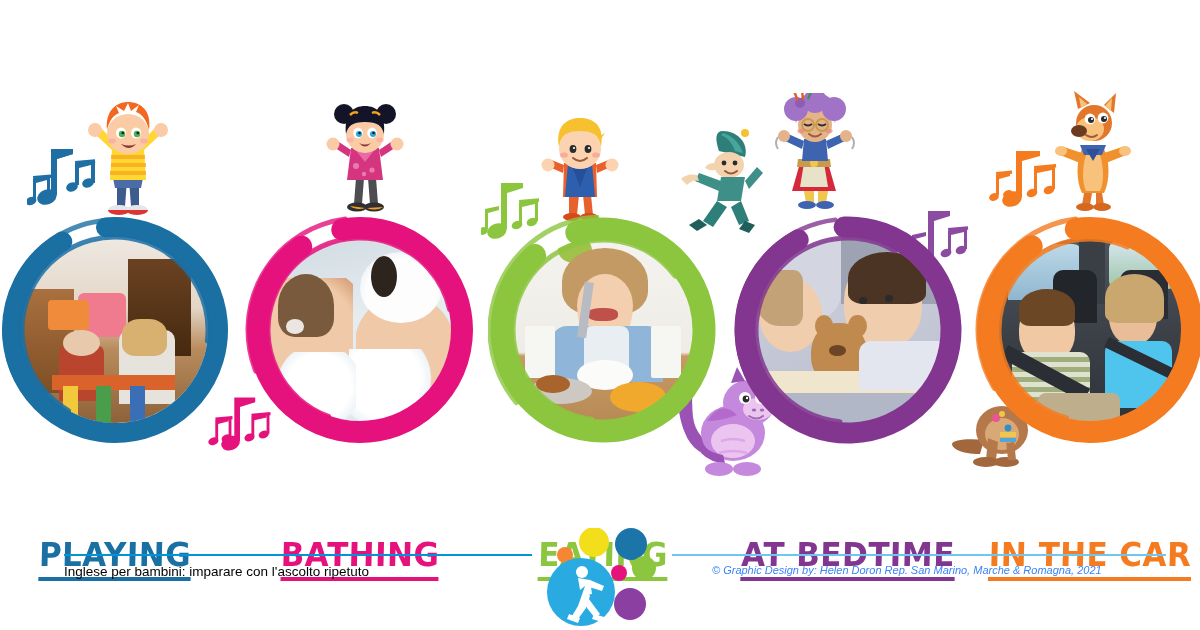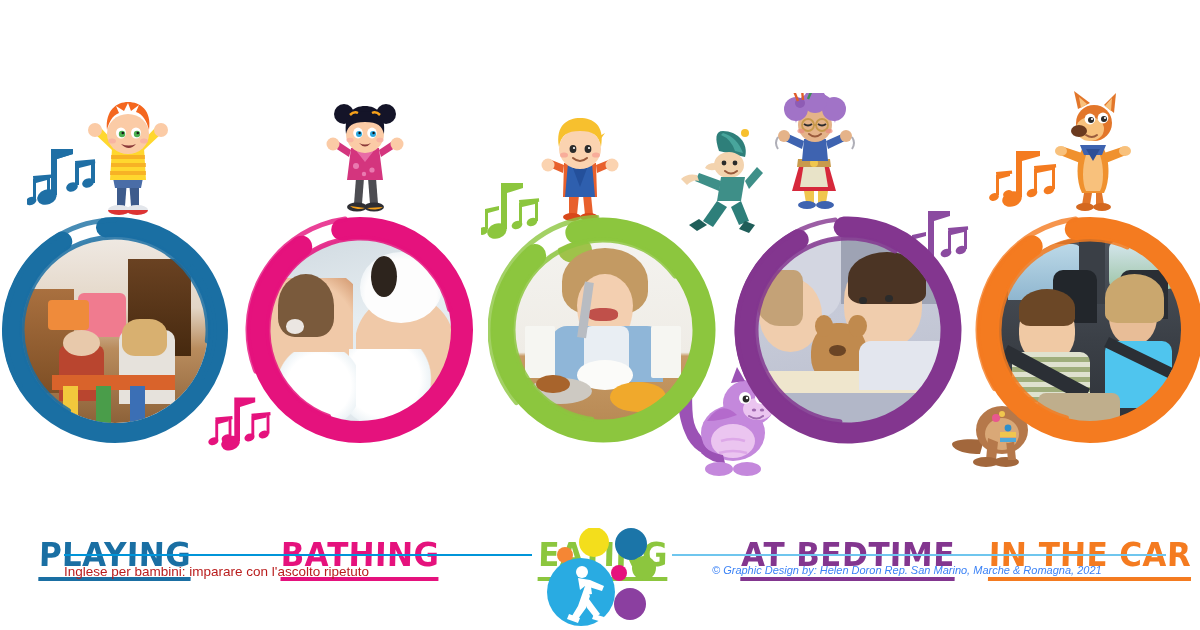--- a/index.html
+++ b/index.html
@@ -79,21 +79,21 @@
     border-bottom: 4px solid currentColor;
   }
 
   
   #footer { position: absolute; left: 0; bottom: 0; width: 1200px; height: 110px; }
   .foot-rule { position: absolute; height: 2px; }
   #foot-rule-left  { left: 64px;  top: 34px; width: 468px; background: #0095D9; }
   #foot-rule-right { left: 672px; top: 34px; width: 494px; background: #6FC6EE; }
   #foot-left {
     position: absolute; left: 64px; top: 44px;
-    font-size: 13.5px; color: #b91c1c; white-space: nowrap;
+    font-size: 13.5px; color: #000000; white-space: nowrap;
   }
   #foot-right {
     position: absolute; left: 712px; top: 44px;
     font-size: 11px; color: #3b82f6; font-style: italic; white-space: nowrap;
   }
   #logo { position: absolute; left: 534px; top: 8px; width: 124px; height: 100px; }
 </style>
 </head>
 <body>
 

